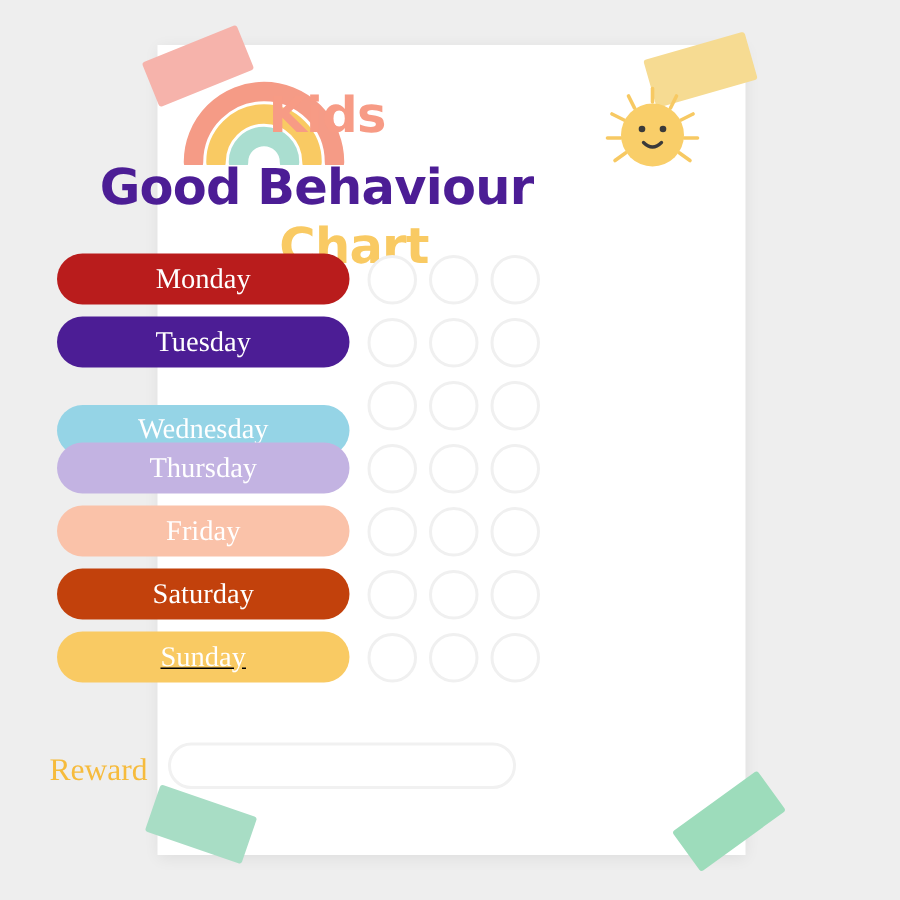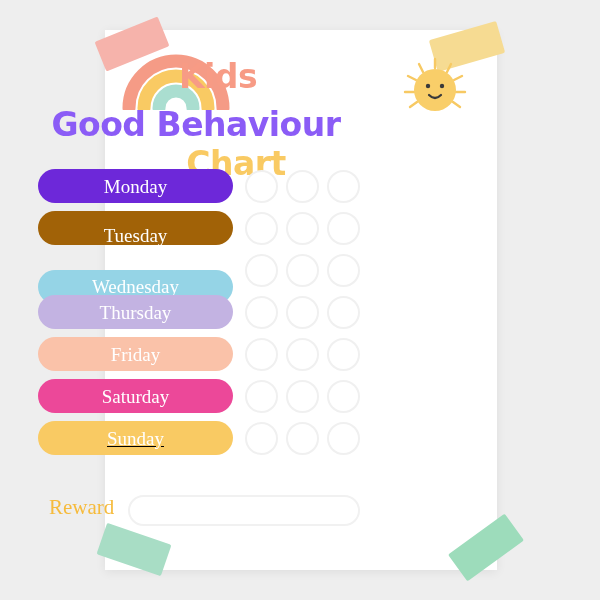--- a/index.html
+++ b/index.html
@@ -150,25 +150,25 @@
     border-radius: 50%;
     border: 2px solid #f0f0f0;
     margin-right: 8px;
     background: #ffffff;
     box-sizing: border-box;
   }
 
   
   #reward-row {
     position: absolute;
-    left: 16px;
+    left: 0;
     top: 495px;
     width: 392px;
     display: flex;
-    align-items: flex-start;
+    align-items: flex-end;
   }
   #reward-label {
     margin-left: 33px;
     font-family: "Liberation Serif", serif;
     font-size: 21px;
     color: #f6bb3c;
     white-space: nowrap;
   }
   #reward-input {
     margin-left: 14px;
@@ -210,36 +210,36 @@
       <line x1="7" y1="38" x2="16" y2="38"></line>
       <line x1="12" y1="53" x2="19" y2="48"></line>
     </g>
     <circle cx="37" cy="36" r="21" fill="#f9ce69"></circle>
     <circle cx="30" cy="32" r="2.2" fill="#3a3a3a"></circle>
     <circle cx="44" cy="32" r="2.2" fill="#3a3a3a"></circle>
     <path d="M31 41 Q37 47 43 41" fill="none" stroke="#3a3a3a" stroke-width="2.2" stroke-linecap="round"></path>
   </svg>
 
   <div class="title-line" id="title-kids" style="color: rgb(247, 155, 133);">Kids</div>
-  <div class="title-line" id="title-behaviour" style="color: #8b5cf6;">Good Behaviour</div>
+  <div class="title-line" id="title-behaviour" style="color: #4c1d95; margin-left: 15px;">Good Behaviour</div>
   <div class="title-line" id="title-chart" style="color: rgb(249, 202, 99);">Chart</div>
 
   <div id="rows">
       <div class="day-row">
-        <div class="day-pill" style="background: #6d28d9;">
+        <div class="day-pill" style="background: #b91c1c;">
           <span class="day-label">Monday</span>
         </div>
         <div class="circles">
           <div class="sticker-circle" style="border-color: rgb(240, 240, 240);"></div>
           <div class="sticker-circle" style="border-color: rgb(240, 240, 240);"></div>
           <div class="sticker-circle" style="border-color: rgb(240, 240, 240);"></div>
         </div>
       </div>
       <div class="day-row">
-        <div class="day-pill" style="background: #a16207; align-items: flex-end;">
+        <div class="day-pill" style="background: #4c1d95;">
           <span class="day-label">Tuesday</span>
         </div>
         <div class="circles">
           <div class="sticker-circle" style="border-color: rgb(240, 240, 240);"></div>
           <div class="sticker-circle" style="border-color: rgb(240, 240, 240);"></div>
           <div class="sticker-circle" style="border-color: rgb(240, 240, 240);"></div>
         </div>
       </div>
       <div class="day-row">
         <div class="day-pill" style="background: rgb(149, 212, 230); margin-top: 33px;">
@@ -265,21 +265,21 @@
         <div class="day-pill" style="background: rgb(250, 194, 169);">
           <span class="day-label">Friday</span>
         </div>
         <div class="circles">
           <div class="sticker-circle" style="border-color: rgb(240, 240, 240);"></div>
           <div class="sticker-circle" style="border-color: rgb(240, 240, 240);"></div>
           <div class="sticker-circle" style="border-color: rgb(240, 240, 240);"></div>
         </div>
       </div>
       <div class="day-row">
-        <div class="day-pill" style="background: #ec4899;">
+        <div class="day-pill" style="background: #c2410c;">
           <span class="day-label">Saturday</span>
         </div>
         <div class="circles">
           <div class="sticker-circle" style="border-color: rgb(240, 240, 240);"></div>
           <div class="sticker-circle" style="border-color: rgb(240, 240, 240);"></div>
           <div class="sticker-circle" style="border-color: rgb(240, 240, 240);"></div>
         </div>
       </div>
       <div class="day-row">
         <div class="day-pill" style="background: rgb(249, 202, 99); text-decoration: underline;">

